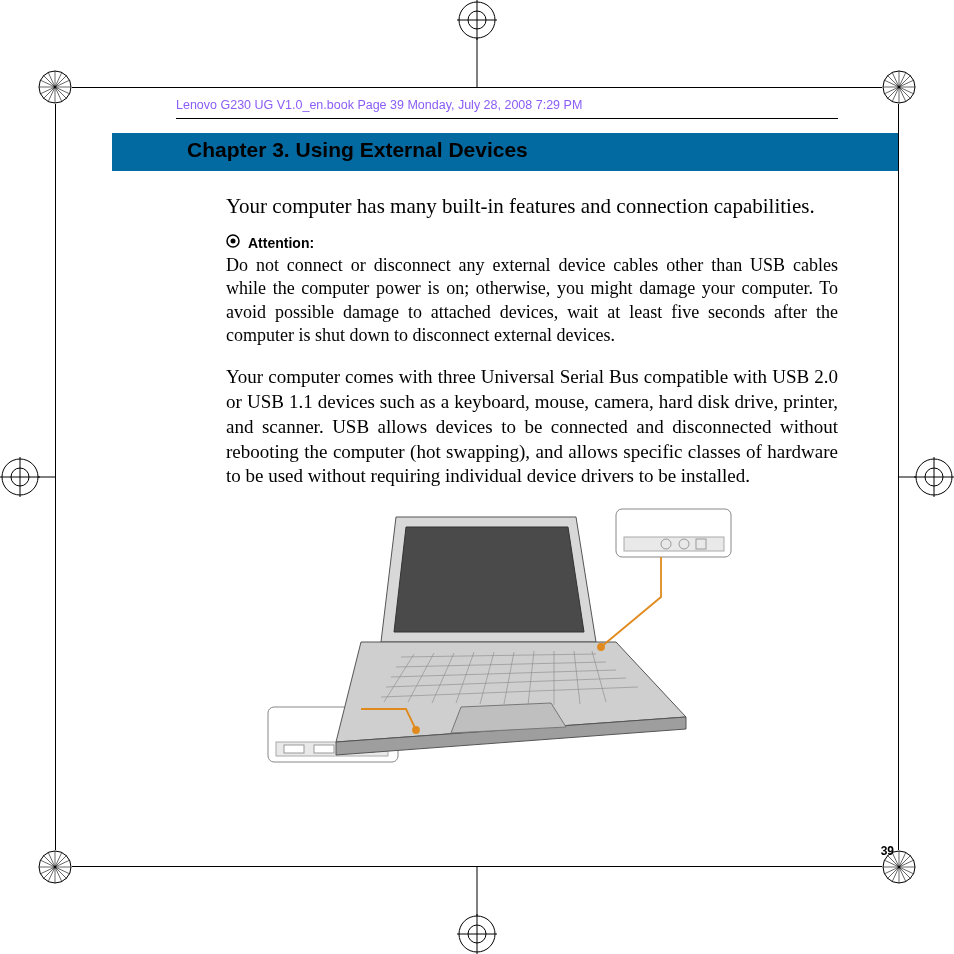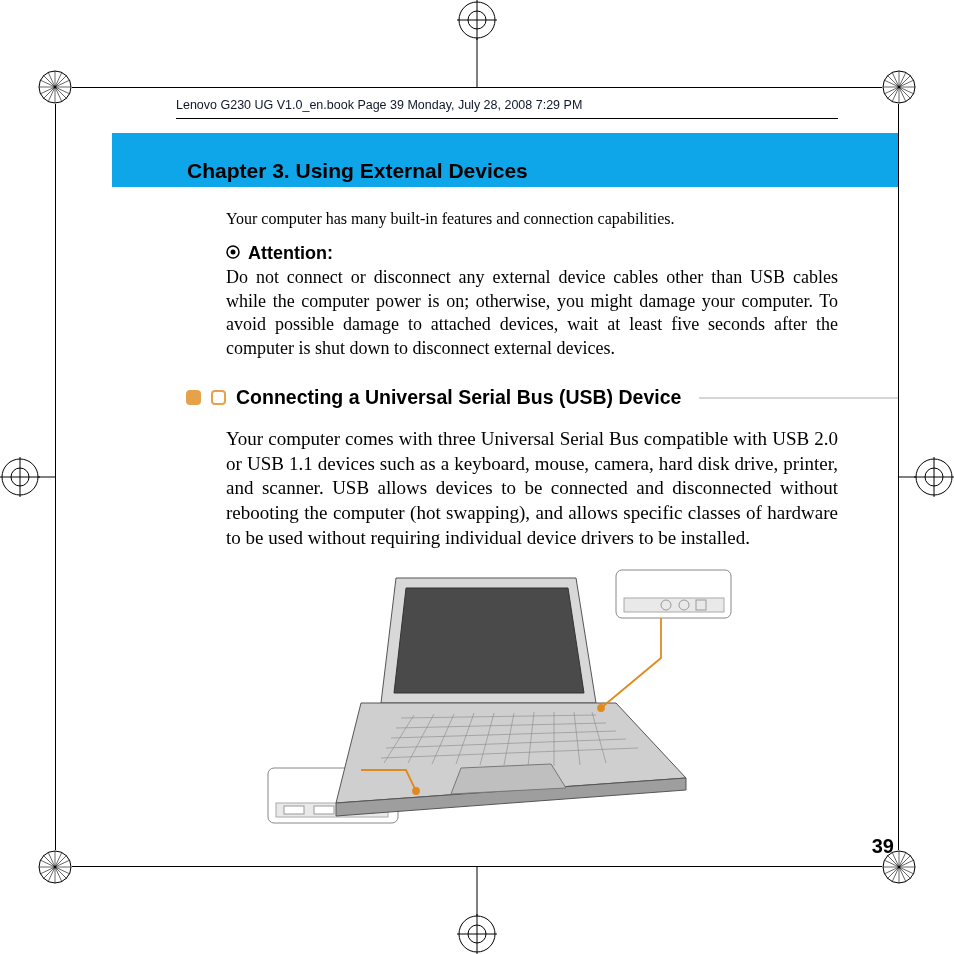--- a/index.html
+++ b/index.html
@@ -61,63 +61,63 @@
     left: 56px;
     right: 56px;
     bottom: 88px;
     box-sizing: border-box;
     padding: 10px 60px 0 60px;
   }
 
   .header-meta {
     font-family: Arial, Helvetica, sans-serif;
     font-size: 12.5px;
-    color: #0f172a;
+    color: #8b5cf6;
     margin: 0 0 6px 60px;
   }
   .header-rule {
     border-bottom: 1px solid #000;
     margin: 0 0 0 60px;
   }
 
   .chapter-band {
-    background: #0ea5e9;
+    background: #0369a1;
     margin-top: 14px;
     margin-left: -4px;
     margin-right: -60px;
-    height: 54px;
+    height: 38px;
     display: flex;
-    align-items: flex-end;
+    align-items: center;
     padding-left: 75px;
     box-sizing: border-box;
   }
   .chapter-title {
     font-family: Arial, Helvetica, sans-serif;
     font-weight: bold;
     font-size: 21px;
     color: #000;
     padding-bottom: 4px;
   }
 
   .body-text {
     margin: 22px 0 0 110px;
-    font-size: 16px;
+    font-size: 21px;
     line-height: 1.28;
   }
 
   .attention-row {
     margin: 14px 0 2px 110px;
     display: flex;
     align-items: center;
     gap: 8px;
   }
   .attention-label {
     font-family: Arial, Helvetica, sans-serif;
     font-weight: bold;
-    font-size: 18px;
+    font-size: 14px;
   }
   .attention-para {
     margin: 2px 0 0 110px;
     font-size: 18px;
     line-height: 1.3;
     text-align: justify;
   }
 
   .section-row {
     margin: 26px 0 0 70px;
@@ -159,21 +159,21 @@
     height: 260px;
     position: relative;
   }
 
   .page-number {
     position: absolute;
     right: 4px;
     bottom: 8px;
     font-family: Arial, Helvetica, sans-serif;
     font-weight: bold;
-    font-size: 20px;
+    font-size: 12px;
   }
 
   .bullseye circle { fill: none; stroke: #000; stroke-width: 1; }
 </style>
 </head>
 <body>
 
 <div class="crop-mark crop-tl">
   <svg viewBox="0 0 34 34">
       <circle cx="17" cy="17" r="16" fill="none" stroke="#000"></circle>
@@ -291,26 +291,20 @@
     <span>
       <svg width="14" height="14" viewBox="0 0 14 14">
           <circle cx="7" cy="7" r="6" fill="none" stroke="#000" stroke-width="1.5"></circle>
           <circle cx="7" cy="7" r="2.5" fill="#000"></circle>
         </svg>
     </span>
     <span class="attention-label">Attention:</span>
   </div>
   <div class="attention-para">Do not connect or disconnect any external device cables other than USB cables while the computer power is on; otherwise, you might damage your computer. To avoid possible damage to attached devices, wait at least five seconds after the computer is shut down to disconnect external devices.</div>
 
-  <div class="section-row">
-    <span class="sq filled"></span>
-    <span class="sq hollow"></span>
-    <span class="section-title">Connecting a Universal Serial Bus (USB) Device</span>
-    <span class="section-dash"></span>
-  </div>
 
   <div class="section-para">Your computer comes with three Universal Serial Bus compatible with USB 2.0 or USB 1.1 devices such as a keyboard, mouse, camera, hard disk drive, printer, and scanner. USB allows devices to be connected and disconnected without rebooting the computer (hot swapping), and allows specific classes of hardware to be used without requiring individual device drivers to be installed.</div>
 
   <div class="figure">
     <svg viewBox="0 0 470 260" width="470" height="260">
 
       <g>
         <rect x="350" y="2" width="115" height="48" rx="6" fill="#fff" stroke="#888"></rect>
         <rect x="358" y="30" width="100" height="14" fill="#e9e9e9" stroke="#aaa"></rect>
         <circle cx="400" cy="37" r="5" fill="none" stroke="#999"></circle>

